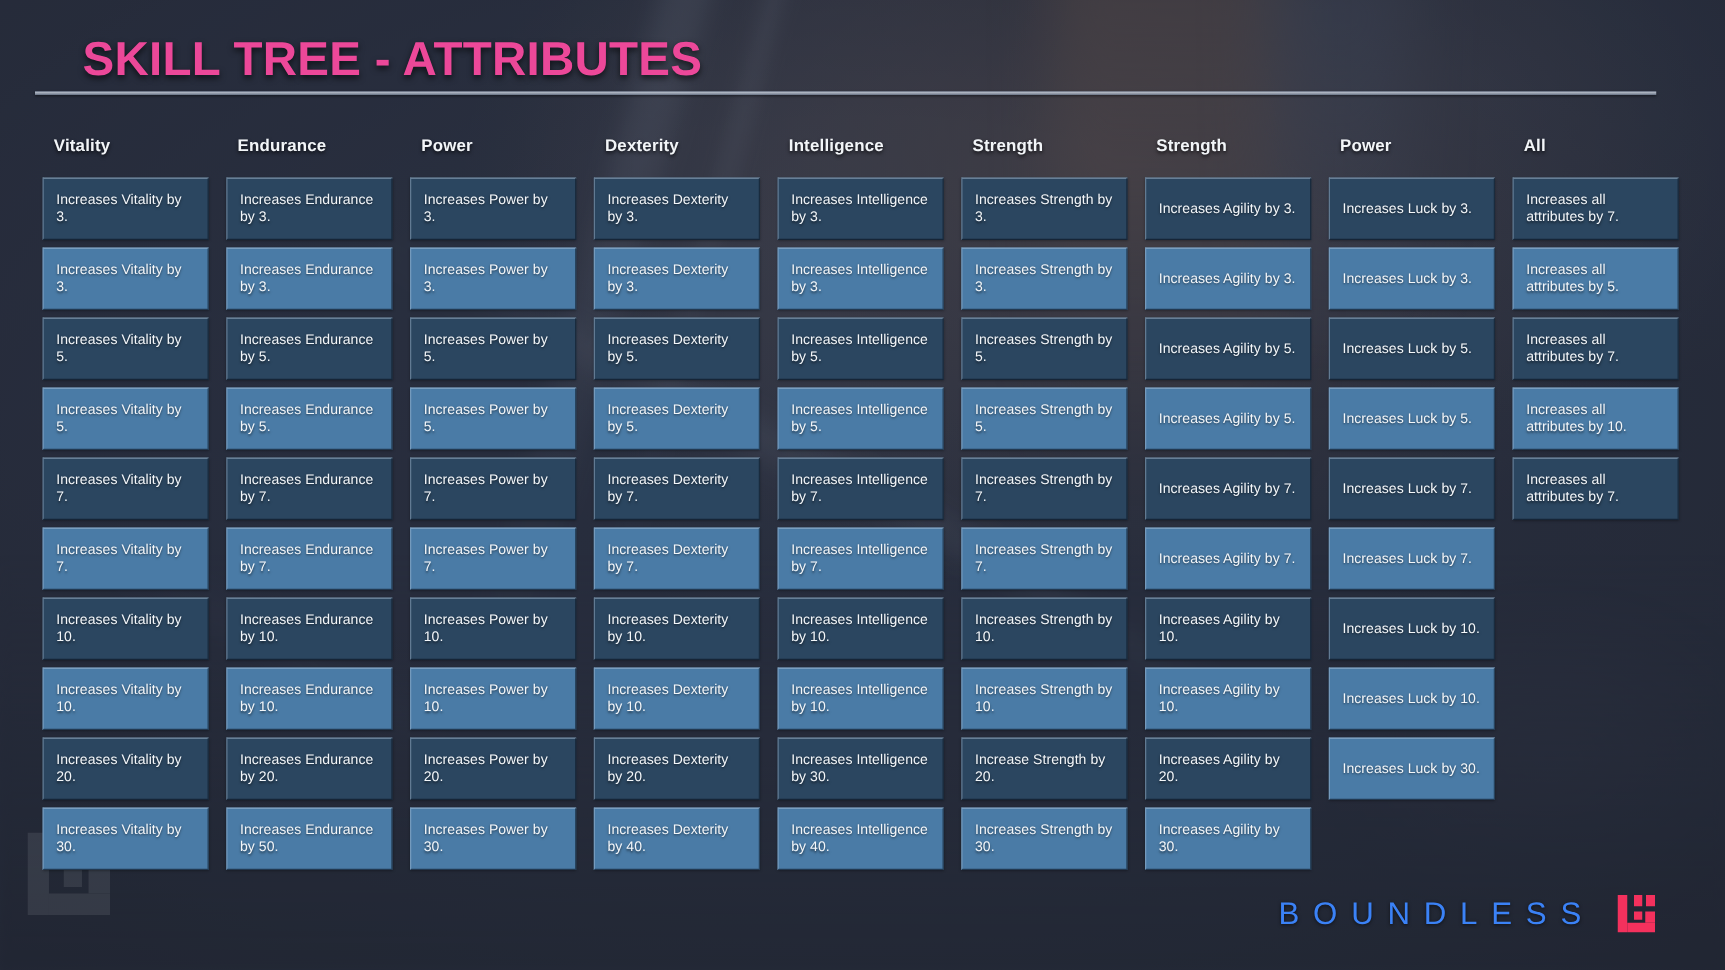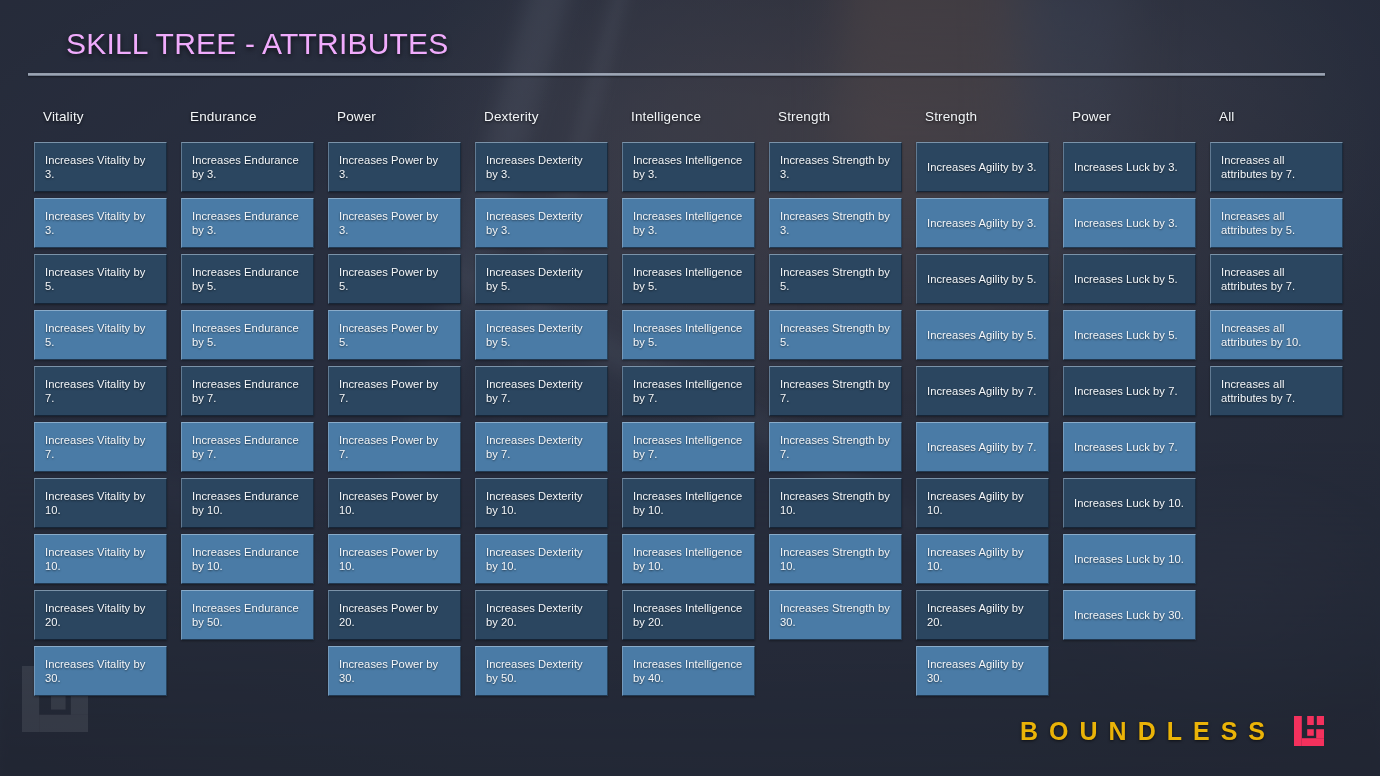--- a/index.html
+++ b/index.html
@@ -140,24 +140,24 @@
 
   .header {
     position: absolute;
     left: 0; top: 0;
     width: 1380px;
   }
   .title {
     position: absolute;
     left: 66px;
     top: 27px;
-    font-size: 30px;
-    font-weight: 400;
+    font-size: 38px;
+    font-weight: 700;
     letter-spacing: 0.2px;
-    color: #f0abfc;
+    color: #ec4899;
     text-shadow: 0 2px 5px rgba(0,0,0,0.65);
     white-space: nowrap;
   }
   .title-rule {
     position: absolute;
     left: 28px;
     top: 73px;
     width: 1297px;
     height: 3px;
     background: linear-gradient(180deg, #8f9aad 0%, #c4ccd8 35%, #6e7a8d 100%);
@@ -174,21 +174,21 @@
     gap: 14px;
   }
   .column {
     width: 133px;
     display: flex;
     flex-direction: column;
   }
   .col-header {
     height: 32px;
     font-size: 13.5px;
-    font-weight: 400;
+    font-weight: 700;
     color: #f2f5f8;
     letter-spacing: 0.15px;
     text-shadow: 0 1px 3px rgba(0,0,0,0.7);
     line-height: 1;
     padding-left: 9px;
     white-space: nowrap;
   }
   .cards {
     display: flex;
     flex-direction: column;
@@ -219,23 +219,23 @@
   .footer-logo {
     position: absolute;
     right: 56px;
     bottom: 30px;
     display: flex;
     align-items: center;
     gap: 18px;
   }
   .wordmark {
     font-size: 25px;
-    font-weight: 700;
+    font-weight: 400;
     letter-spacing: 11px;
-    color: #eab308;
+    color: #3b82f6;
     text-shadow: 0 1px 3px rgba(0,0,0,0.6);
     padding-left: 2px;
     white-space: nowrap;
   }
   .logomark { width: 30px; height: 30px; display: block; }
 </style>
 </head>
 <body>
 
 <div class="bg-root">
@@ -289,20 +289,21 @@
         <div class="col-header">Endurance</div>
         <div class="cards">
           <div class="card tier-dark">Increases Endurance by 3.</div>
           <div class="card tier-light">Increases Endurance by 3.</div>
           <div class="card tier-dark">Increases Endurance by 5.</div>
           <div class="card tier-light">Increases Endurance by 5.</div>
           <div class="card tier-dark">Increases Endurance by 7.</div>
           <div class="card tier-light">Increases Endurance by 7.</div>
           <div class="card tier-dark">Increases Endurance by 10.</div>
           <div class="card tier-light">Increases Endurance by 10.</div>
+          <div class="card tier-dark">Increases Endurance by 20.</div>
           <div class="card tier-light">Increases Endurance by 50.</div>
         </div>
       </div>
       <div class="column">
         <div class="col-header">Power</div>
         <div class="cards">
           <div class="card tier-dark">Increases Power by 3.</div>
           <div class="card tier-light">Increases Power by 3.</div>
           <div class="card tier-dark">Increases Power by 5.</div>
           <div class="card tier-light">Increases Power by 5.</div>
@@ -319,49 +320,50 @@
         <div class="cards">
           <div class="card tier-dark">Increases Dexterity by 3.</div>
           <div class="card tier-light">Increases Dexterity by 3.</div>
           <div class="card tier-dark">Increases Dexterity by 5.</div>
           <div class="card tier-light">Increases Dexterity by 5.</div>
           <div class="card tier-dark">Increases Dexterity by 7.</div>
           <div class="card tier-light">Increases Dexterity by 7.</div>
           <div class="card tier-dark">Increases Dexterity by 10.</div>
           <div class="card tier-light">Increases Dexterity by 10.</div>
           <div class="card tier-dark">Increases Dexterity by 20.</div>
-          <div class="card tier-light">Increases Dexterity by 50.</div>
+          <div class="card tier-light">Increases Dexterity by 40.</div>
         </div>
       </div>
       <div class="column">
         <div class="col-header">Intelligence</div>
         <div class="cards">
           <div class="card tier-dark">Increases Intelligence by 3.</div>
           <div class="card tier-light">Increases Intelligence by 3.</div>
           <div class="card tier-dark">Increases Intelligence by 5.</div>
           <div class="card tier-light">Increases Intelligence by 5.</div>
           <div class="card tier-dark">Increases Intelligence by 7.</div>
           <div class="card tier-light">Increases Intelligence by 7.</div>
           <div class="card tier-dark">Increases Intelligence by 10.</div>
           <div class="card tier-light">Increases Intelligence by 10.</div>
-          <div class="card tier-dark">Increases Intelligence by 20.</div>
+          <div class="card tier-dark">Increases Intelligence by 30.</div>
           <div class="card tier-light">Increases Intelligence by 40.</div>
         </div>
       </div>
       <div class="column">
         <div class="col-header">Strength</div>
         <div class="cards">
           <div class="card tier-dark">Increases Strength by 3.</div>
           <div class="card tier-light">Increases Strength by 3.</div>
           <div class="card tier-dark">Increases Strength by 5.</div>
           <div class="card tier-light">Increases Strength by 5.</div>
           <div class="card tier-dark">Increases Strength by 7.</div>
           <div class="card tier-light">Increases Strength by 7.</div>
           <div class="card tier-dark">Increases Strength by 10.</div>
           <div class="card tier-light">Increases Strength by 10.</div>
+          <div class="card tier-dark">Increase Strength by 20.</div>
           <div class="card tier-light">Increases Strength by 30.</div>
         </div>
       </div>
       <div class="column">
         <div class="col-header">Strength</div>
         <div class="cards">
           <div class="card tier-dark">Increases Agility by 3.</div>
           <div class="card tier-light">Increases Agility by 3.</div>
           <div class="card tier-dark">Increases Agility by 5.</div>
           <div class="card tier-light">Increases Agility by 5.</div>

